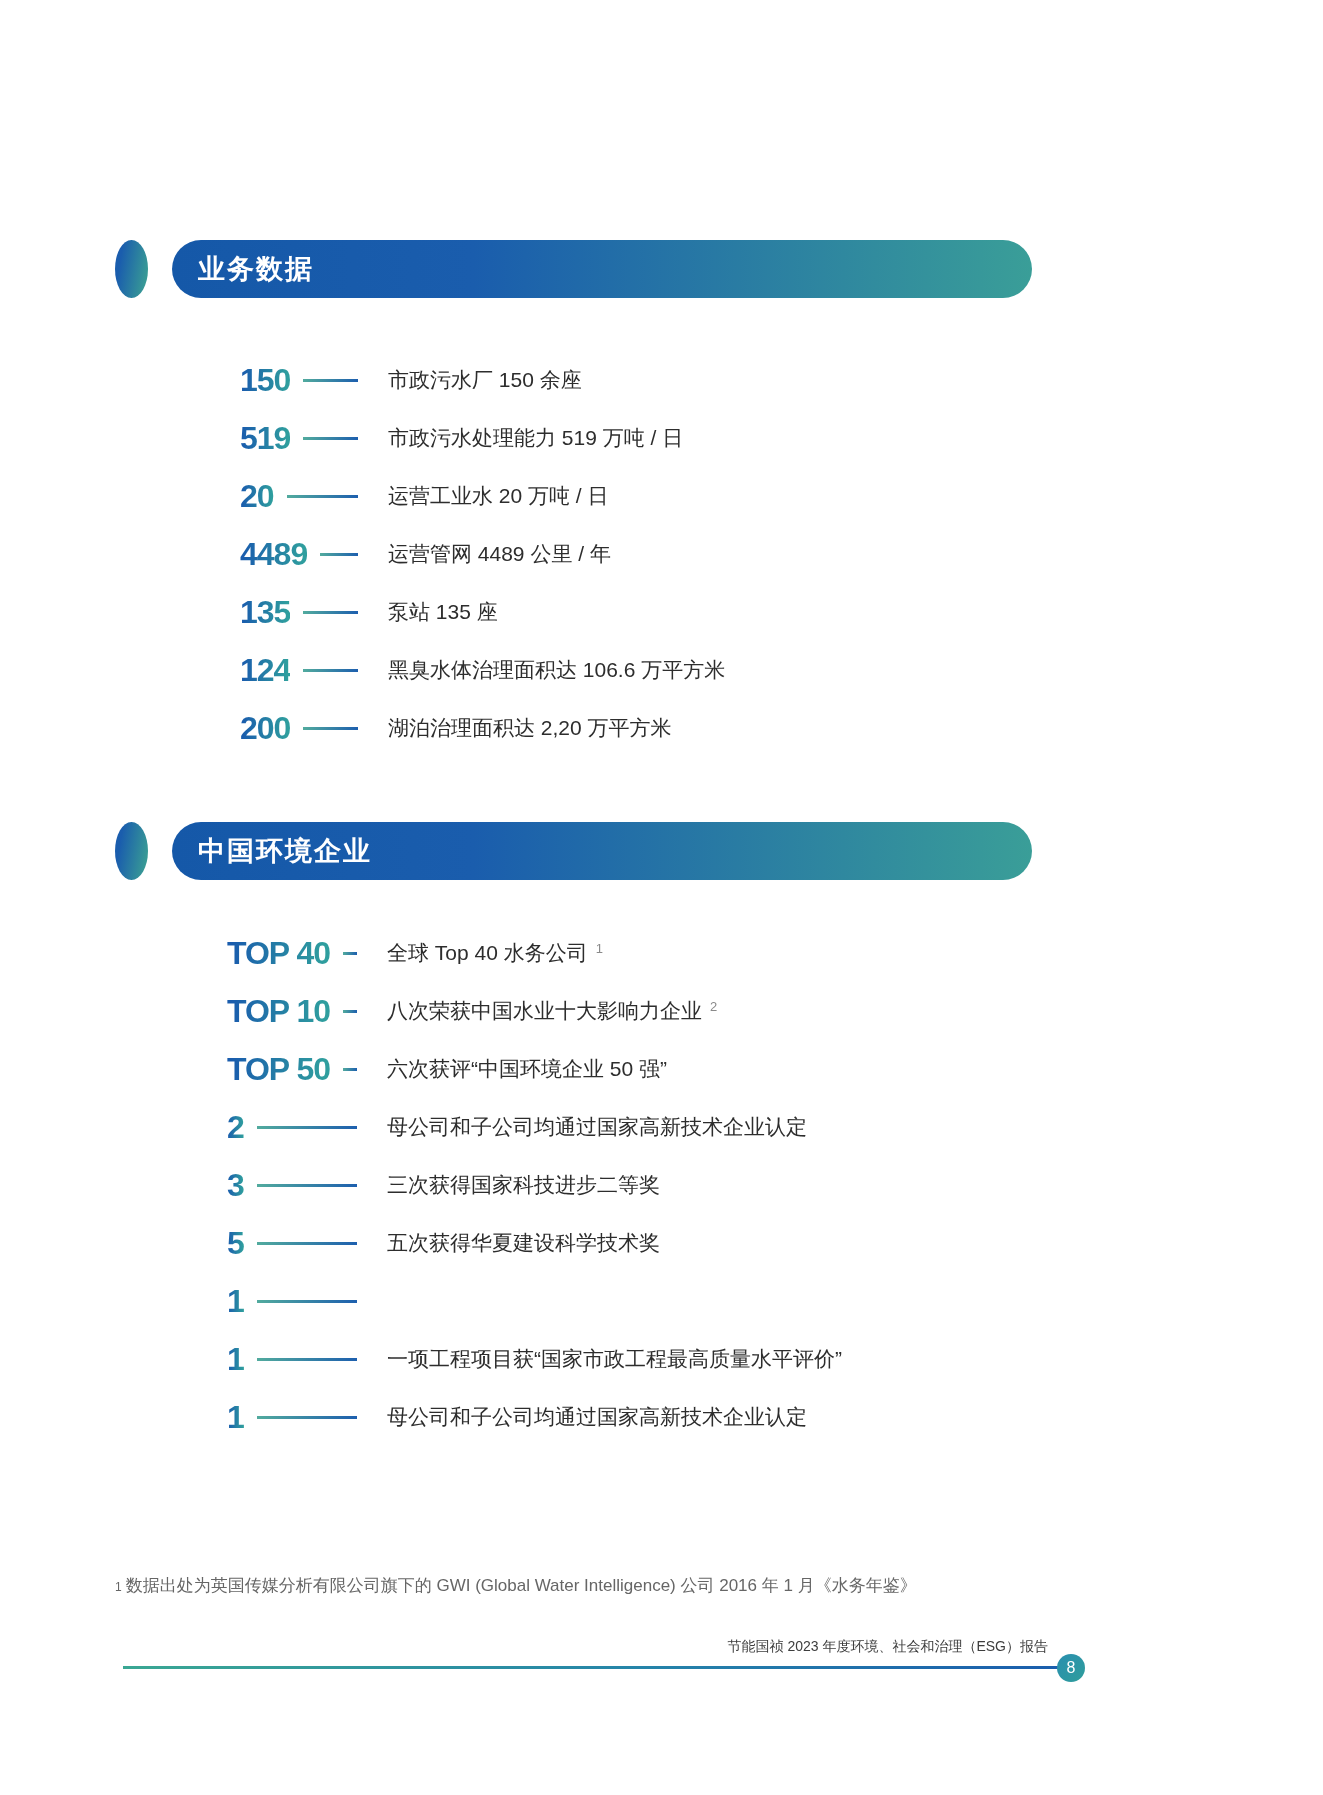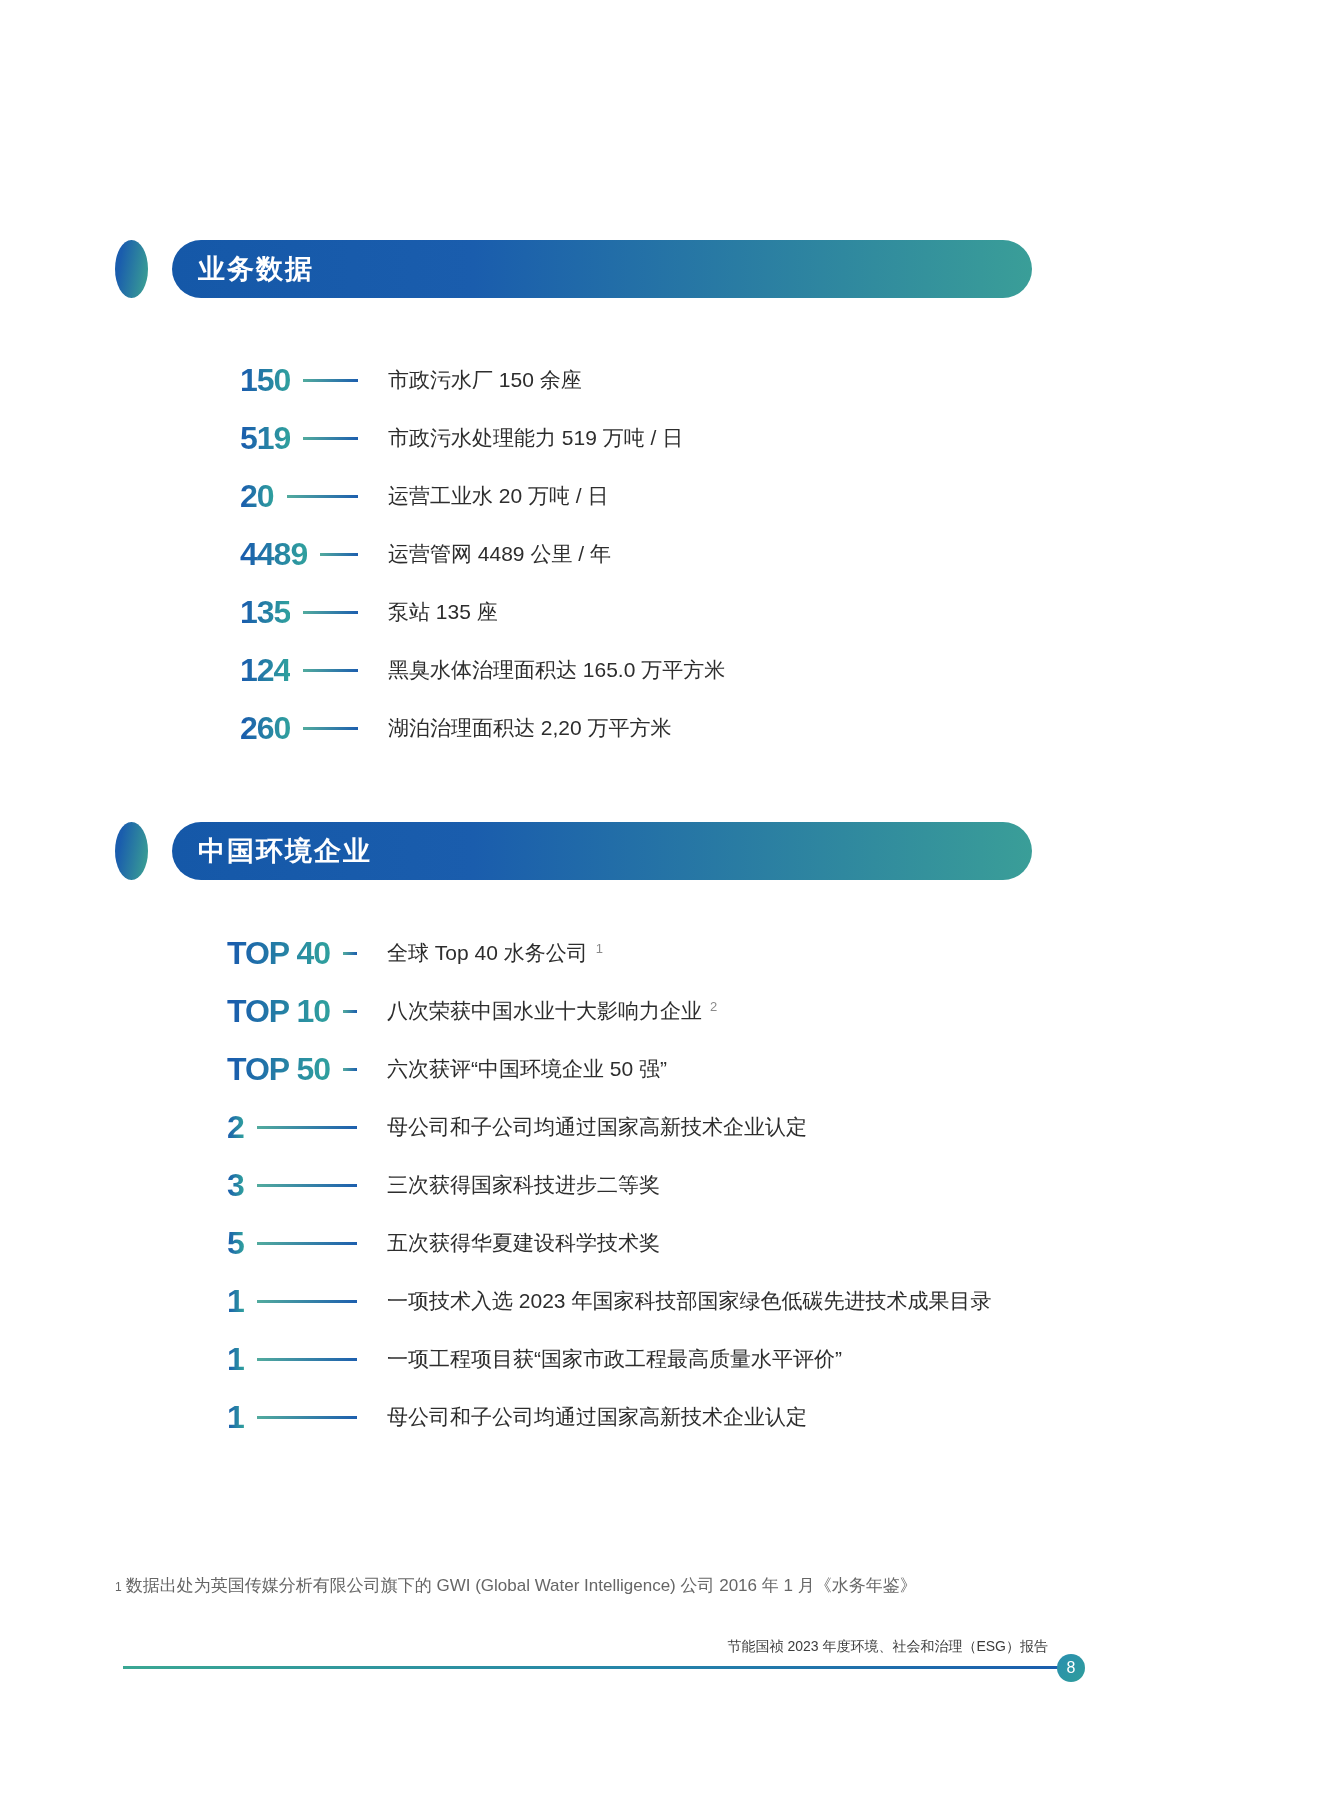--- a/index.html
+++ b/index.html
@@ -201,26 +201,26 @@
       <span class="connector"></span>
     </div>
     <div class="stat-label"><span class="label-text">泵站 135 座</span></div>
   </div>
 
   <div class="stat-row">
     <div class="numline">
       <span class="num">124</span>
       <span class="connector"></span>
     </div>
-    <div class="stat-label"><span class="label-text">黑臭水体治理面积达 165.0 万平方米</span></div>
-  </div>
-
-  <div class="stat-row">
-    <div class="numline">
-      <span class="num">260</span>
+    <div class="stat-label"><span class="label-text">黑臭水体治理面积达 106.6 万平方米</span></div>
+  </div>
+
+  <div class="stat-row">
+    <div class="numline">
+      <span class="num">200</span>
       <span class="connector"></span>
     </div>
     <div class="stat-label"><span class="label-text">湖泊治理面积达 2,20 万平方米</span></div>
   </div>
 </div>
 
   <div class="accent-ellipse hdr2"></div>
   <div class="header-pill hdr2">
     <span class="title">中国环境企业</span>
   </div>
@@ -271,21 +271,20 @@
       <span class="connector"></span>
     </div>
     <div class="stat-label"><span class="label-text">五次获得华夏建设科学技术奖</span></div>
   </div>
 
   <div class="stat-row">
     <div class="numline">
       <span class="num">1</span>
       <span class="connector"></span>
     </div>
-    <div class="stat-label"><span class="label-text">一项技术入选 2023 年国家科技部国家绿色低碳先进技术成果目录</span></div>
   </div>
 
   <div class="stat-row">
     <div class="numline">
       <span class="num">1</span>
       <span class="connector"></span>
     </div>
     <div class="stat-label"><span class="label-text">一项工程项目获“国家市政工程最高质量水平评价”</span></div>
   </div>
 

